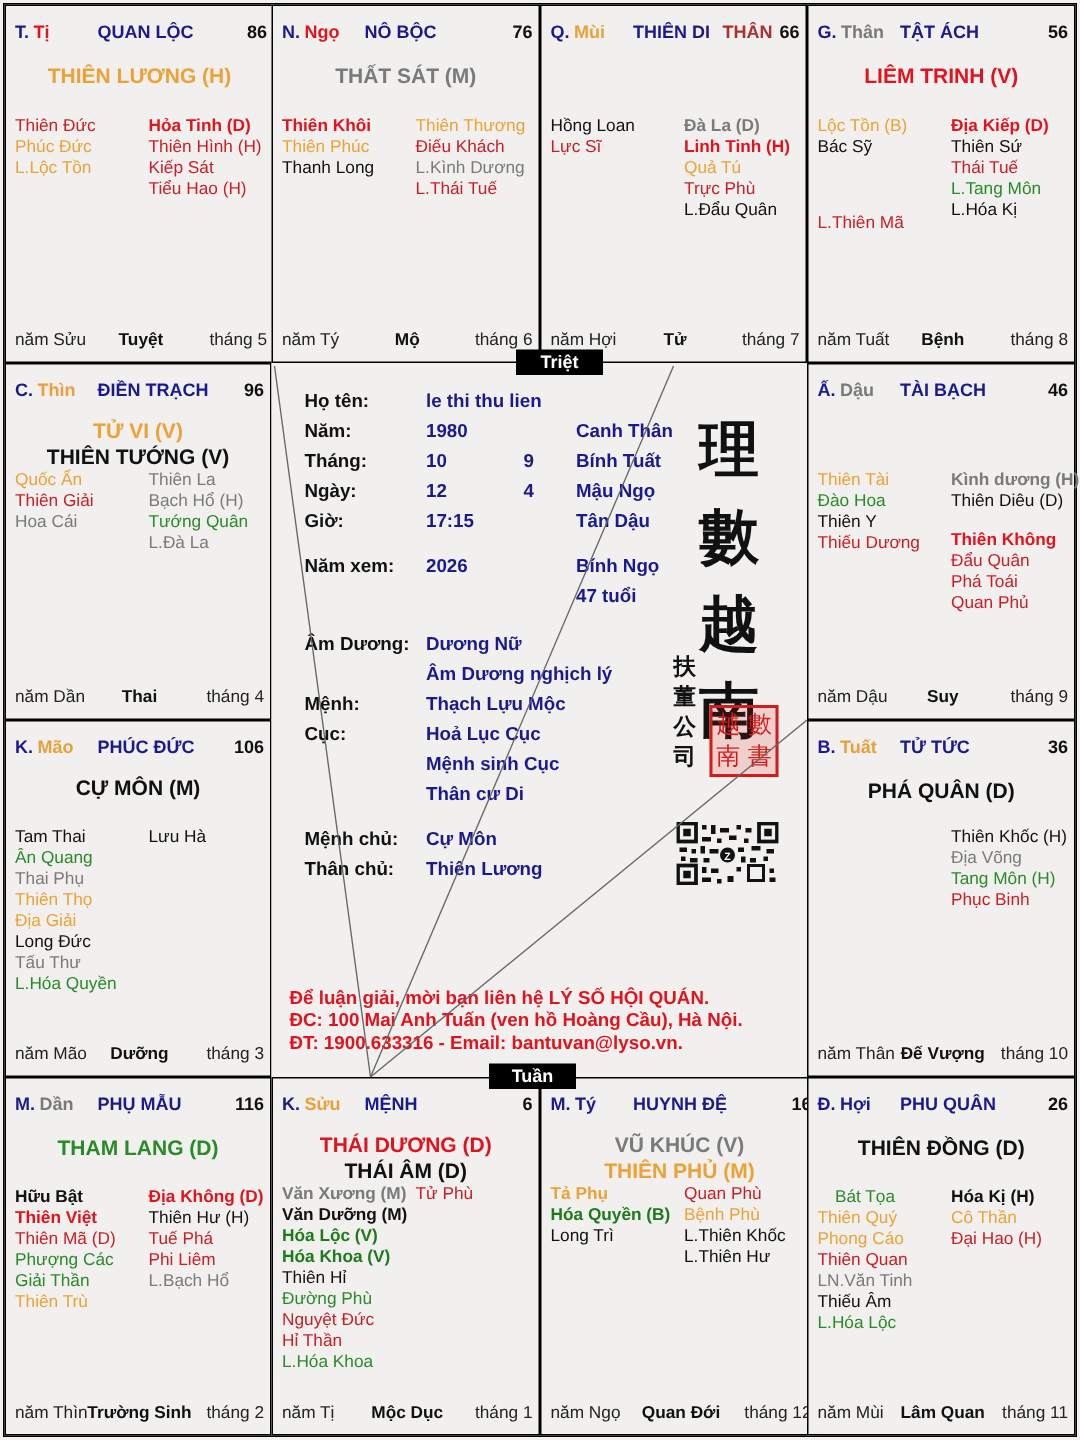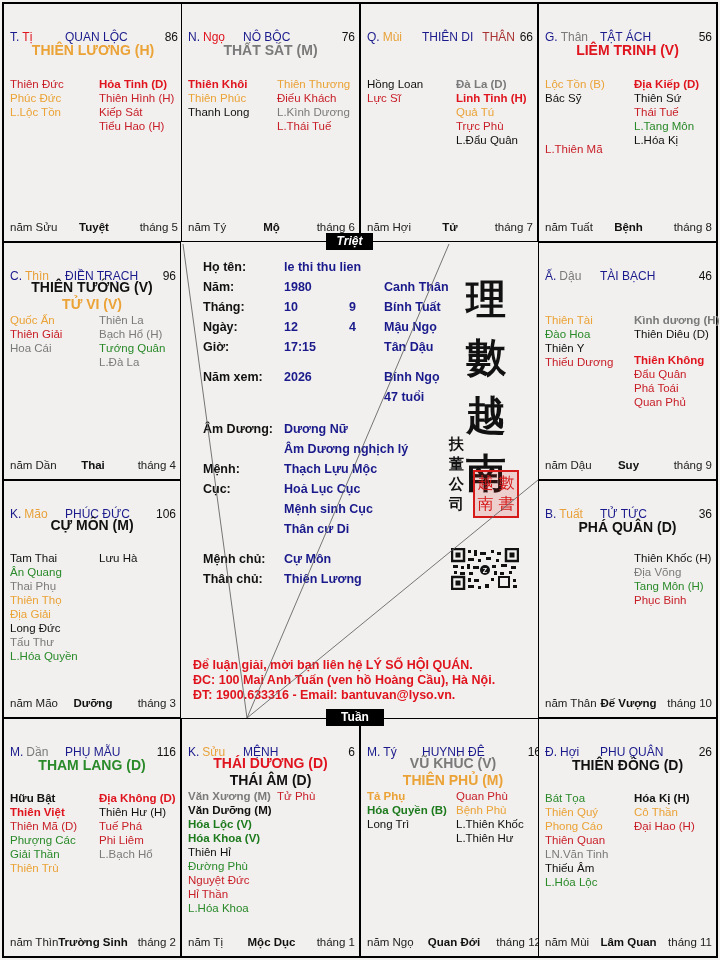--- a/index.html
+++ b/index.html
@@ -13,21 +13,21 @@
     position: absolute; left: 2px; top: 2px; width: 716px; height: 956px;
     border: 3px solid #000;
     background: #f1f0ee;
   }
   .cell {
     position: absolute;
     border: 1.5px solid #000;
     background: #f1f0ee;
     font-size: 12px;
   }
-  .hdr { position: absolute; top: 10px; left: 6px; right: 4px; height: 16px; font-size: 12px; font-weight: normal; margin-top: 16px; }
+  .hdr { position: absolute; top: 10px; left: 6px; right: 4px; height: 16px; font-size: 12px; font-weight: bold; }
   .hdr .can { position: absolute; left: 0; color: #1a1a8c; }
   .hdr .chi { color: #e8a13a; }
   .hdr .chi.red { color: #e0141e; }
   .hdr .chi.gray { color: #7a7a7a; }
   .hdr .chi.navy { color: #1a1a8c; }
   .hdr .palace { position: absolute; left: 55px; color: #1a1a8c; }
   .hdr .than { position: absolute; right: 18px; color: #a83232; }
   .hdr .num { position: absolute; right: 0; color: #111; }
   .main-stars { position: absolute; top: 38px; left: 0; right: 0; text-align: center; font-weight: bold; font-size: 14px; line-height: 17px; }
   .stars { position: absolute; top: 72px; left: 6px; right: 4px; font-size: 11.5px; line-height: 14px; }
@@ -169,22 +169,22 @@
         <span class="m">tháng 8</span>
       </div>
     </div>
     <div class="cell" style="left: 3px; top: 242px; width: 178px; height: 238px;">
       <div class="hdr">
         <span class="can"><span class="">C.</span><span class="chi " style="margin-left: 3px;">Thìn</span></span>
         <span class="palace">ĐIỀN TRẠCH</span>
         <span class="num">96</span>
       </div>
       <div class="main-stars" style="top: 36px;">
+        <div style="color: rgb(235, 162, 54); font-size: 14px;">TỬ VI (V)</div>
         <div style="color: rgb(17, 17, 17);">THIÊN TƯỚNG (V)</div>
-        <div style="color: rgb(235, 162, 54); font-size: 14px;">TỬ VI (V)</div>
       </div>
       <div class="stars" style="top: 70px;">
         <div class="col left">
           <div style="color: rgb(235, 162, 54); white-space: nowrap;">Quốc Ấn</div>
           <div style="color: rgb(200, 30, 40); white-space: nowrap;">Thiên Giải</div>
           <div style="color: rgb(122, 122, 122); white-space: nowrap;">Hoa Cái</div>
         </div>
         <div class="col right">
           <div style="color: rgb(122, 122, 122); white-space: nowrap;">Thiên La</div>
           <div style="color: rgb(122, 122, 122); white-space: nowrap;">Bạch Hổ (H)</div>
@@ -378,21 +378,21 @@
       <div class="hdr">
         <span class="can"><span class="">Đ.</span><span class="chi navy" style="margin-left: 3px;">Hợi</span></span>
         <span class="palace">PHU QUÂN</span>
         <span class="num">26</span>
       </div>
       <div class="main-stars" style="top: 38px;">
         <div style="color: rgb(17, 17, 17);">THIÊN ĐỒNG (D)</div>
       </div>
       <div class="stars" style="top: 72px;">
         <div class="col left">
-          <div style="color: rgb(42, 138, 42); white-space: nowrap;">Bát Tọa</div>
+          <div style="color: rgb(42, 138, 42); white-space: nowrap; text-align: center;">Bát Tọa</div>
           <div style="color: rgb(235, 162, 54); white-space: nowrap;">Thiên Quý</div>
           <div style="color: rgb(235, 162, 54); white-space: nowrap;">Phong Cáo</div>
           <div style="color: rgb(200, 30, 40); white-space: nowrap;">Thiên Quan</div>
           <div style="color: rgb(122, 122, 122); white-space: nowrap;">LN.Văn Tinh</div>
           <div style="color: rgb(17, 17, 17); white-space: nowrap;">Thiếu Âm</div>
           <div style="color: rgb(42, 138, 42); white-space: nowrap;">L.Hóa Lộc</div>
         </div>
         <div class="col right">
           <div style="color: rgb(17, 17, 17); white-space: nowrap; font-weight: bold;">Hóa Kị (H)</div>
           <div style="color: rgb(235, 162, 54); white-space: nowrap;">Cô Thần</div>
@@ -561,14 +561,14 @@
       <div>ĐT: 1900.633316 - Email: bantuvan@lyso.vn.</div>
     </div>
 </div>
 
 <svg class="lines" width="720" height="960">
   <line x1="183" y1="244" x2="247" y2="718" stroke="#666" stroke-width="0.9"></line>
   <line x1="449" y1="244" x2="247" y2="718" stroke="#666" stroke-width="0.9"></line>
   <line x1="538" y1="480" x2="247" y2="718" stroke="#666" stroke-width="0.9"></line>
 </svg>
 
-<div class="tag" style="left:326px; top:233px; width:47px;font-style:italic;">Triệt</div>
+<div class="tag" style="left:344px; top:233px; width:58px;">Triệt</div>
 <div class="tag" style="left:326px; top:709px; width:58px;">Tuần</div>
 
 </body></html>

